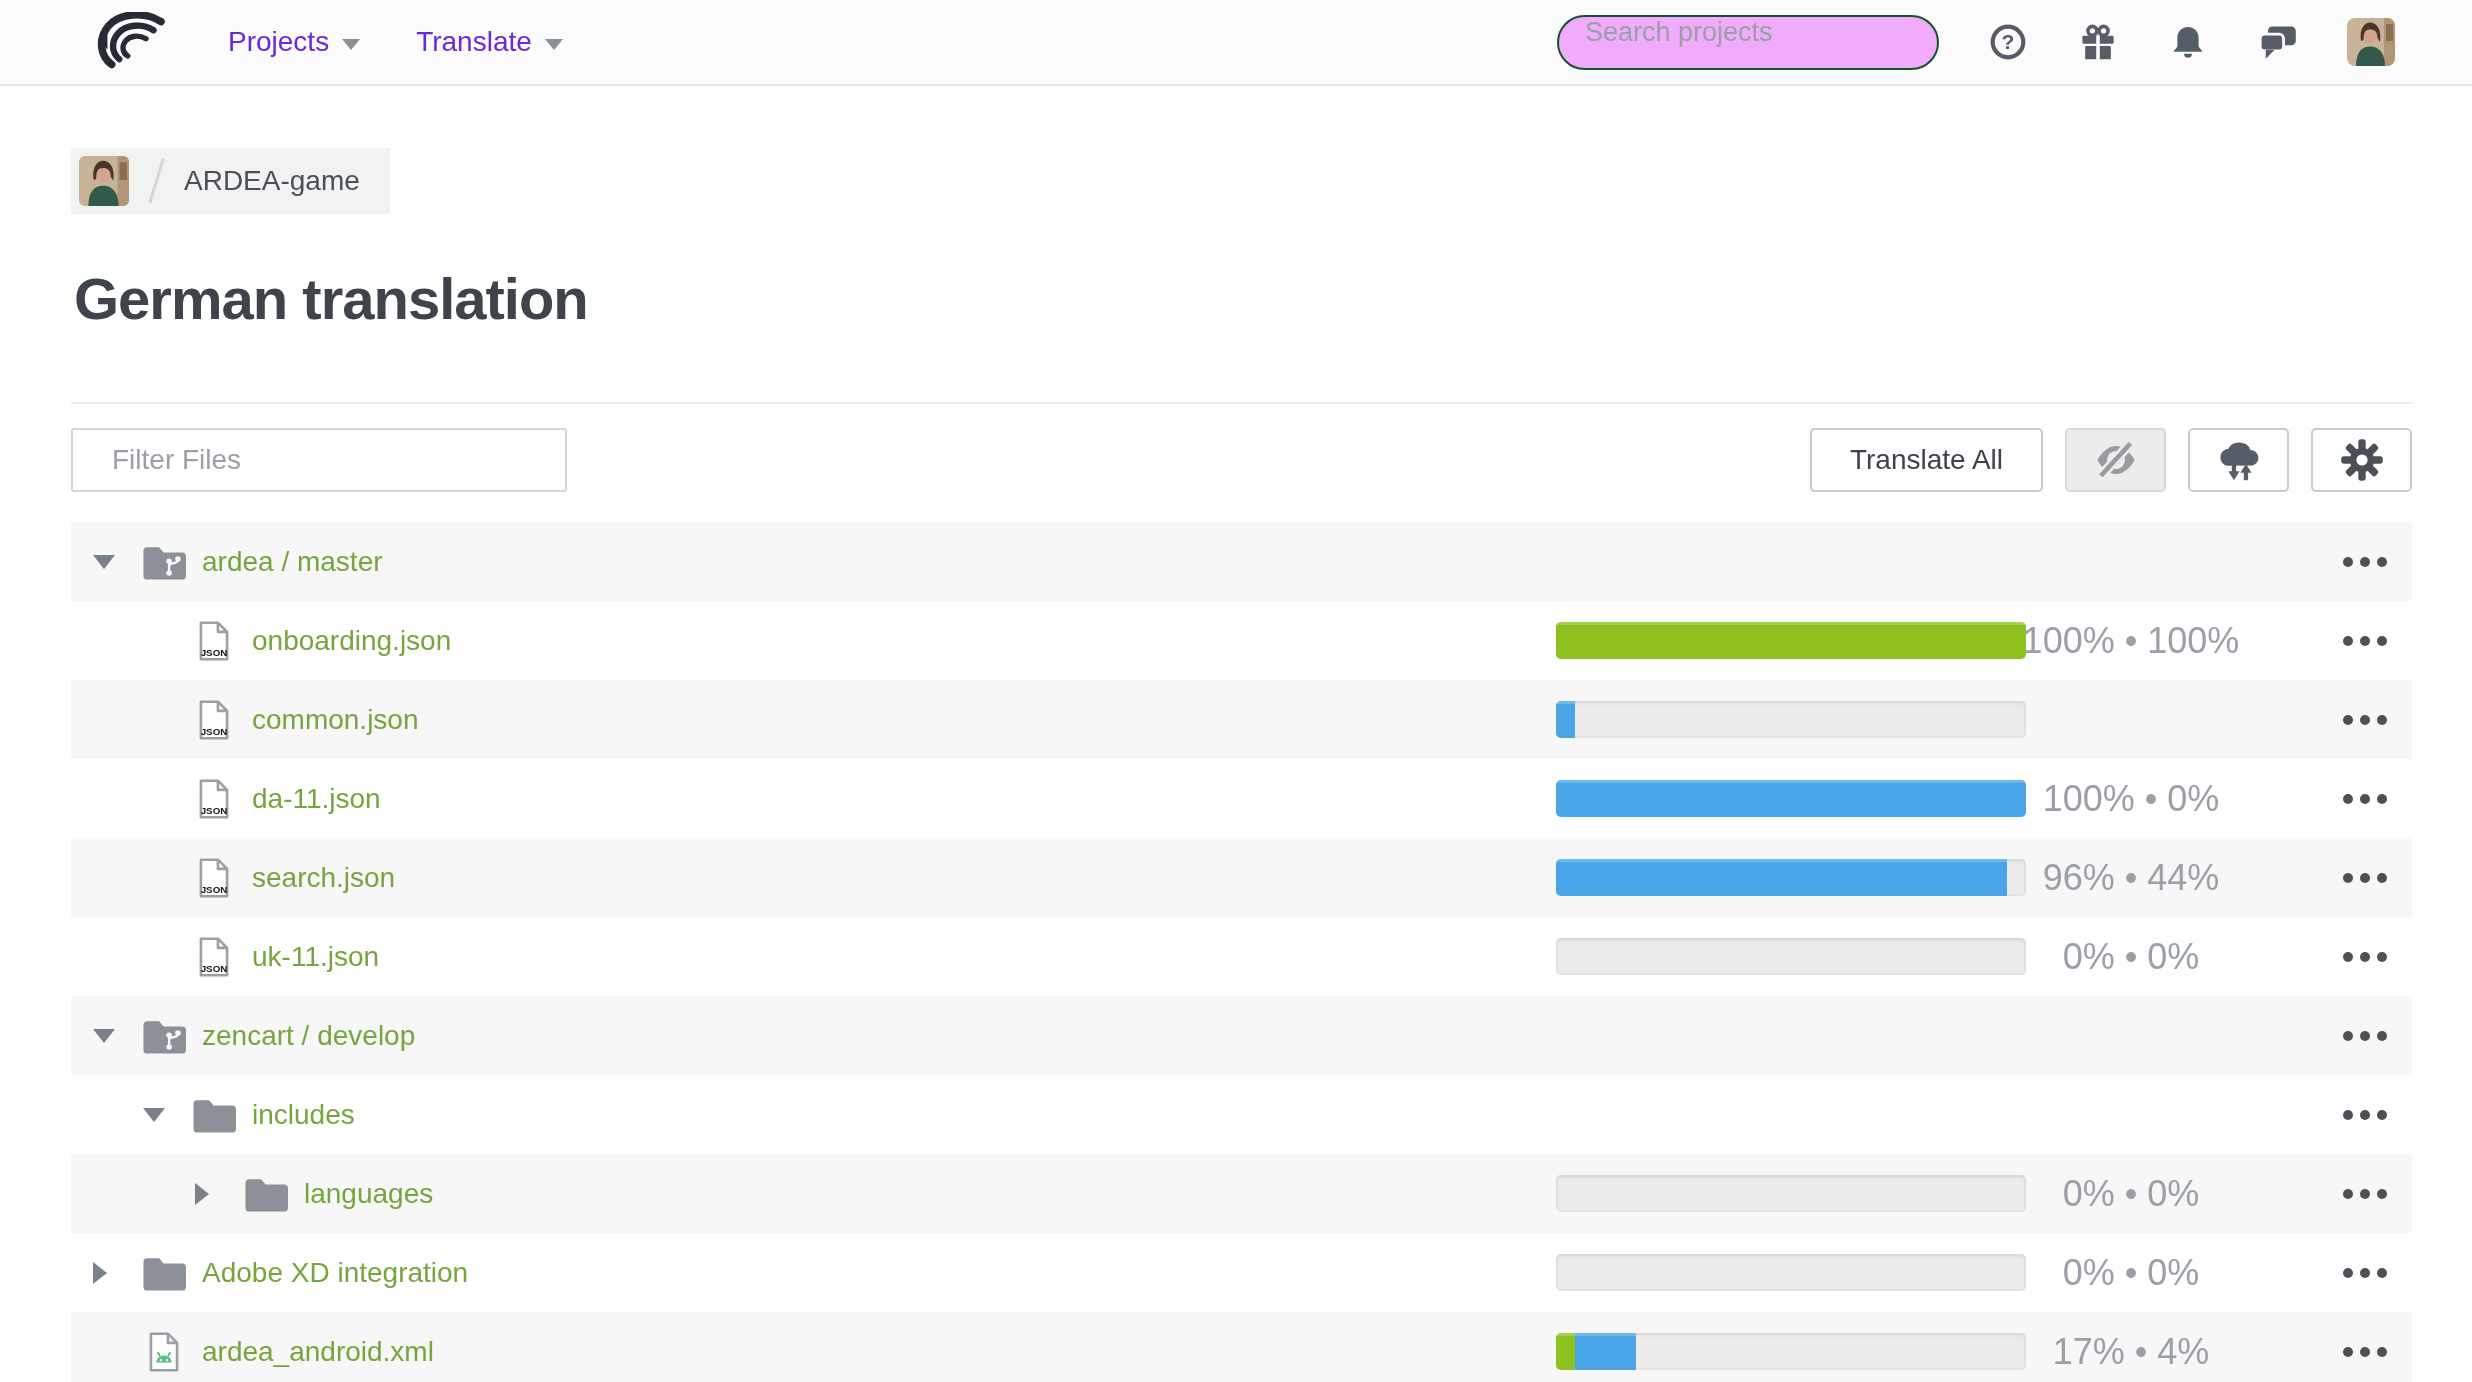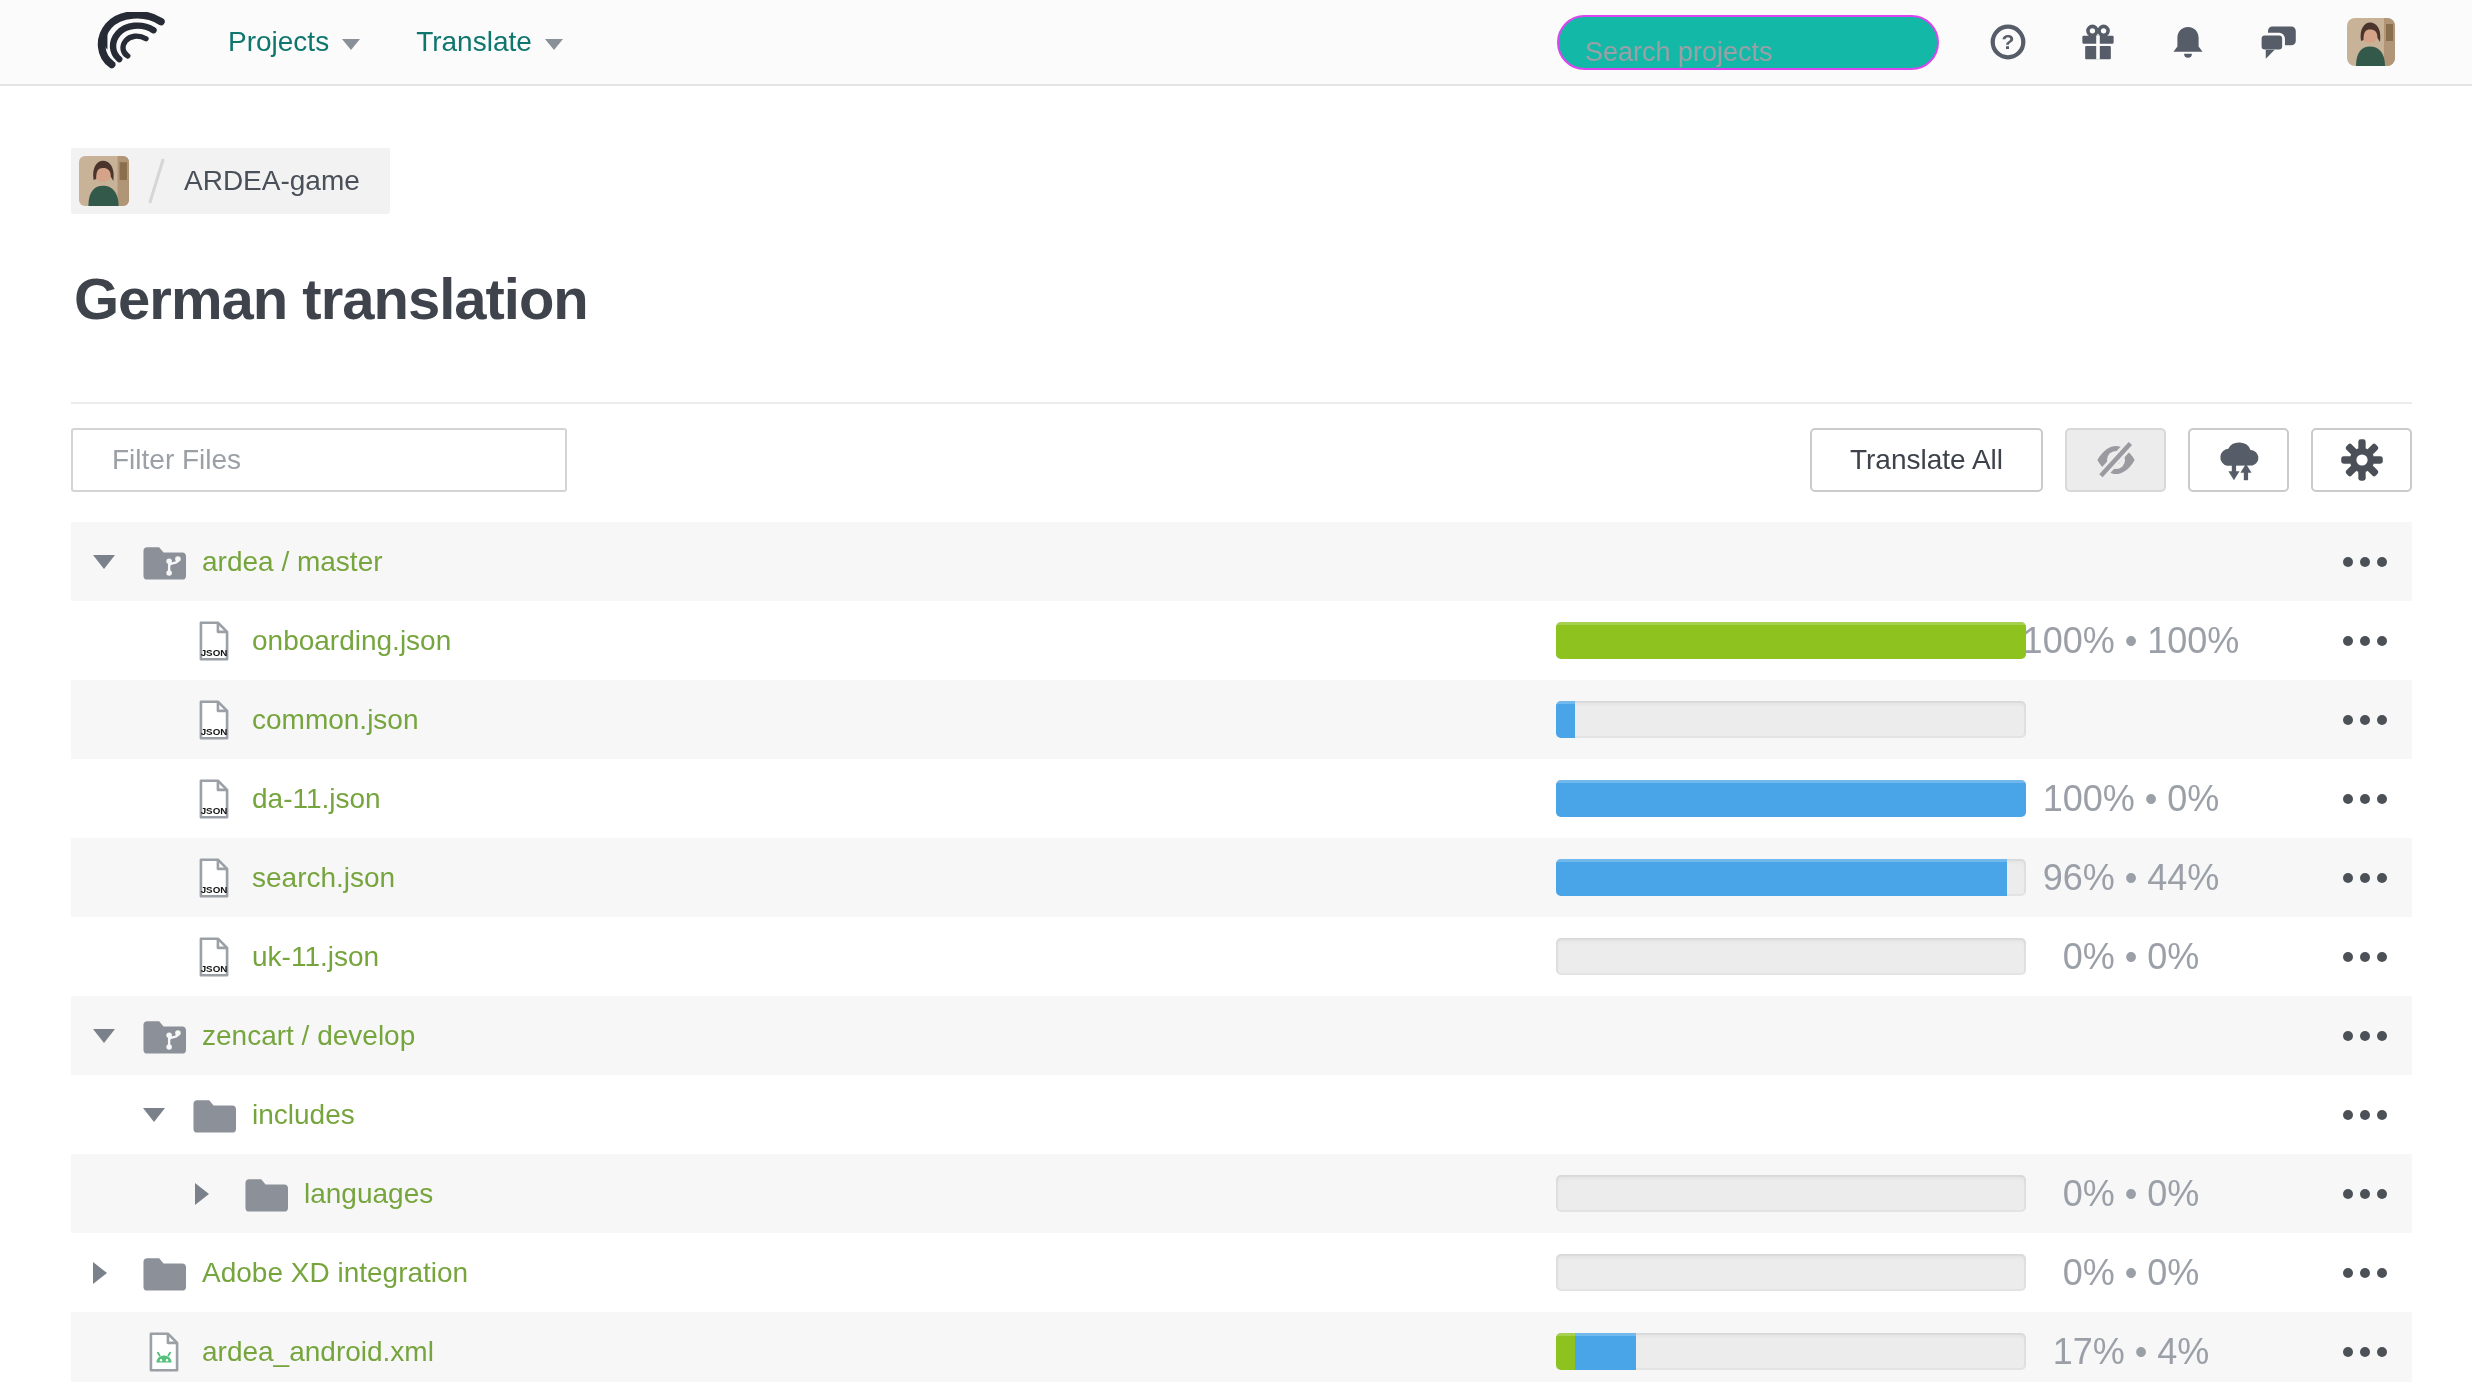--- a/index.html
+++ b/index.html
@@ -4,26 +4,26 @@
 <style>
   * { margin:0; padding:0; box-sizing:border-box; }
   html,body { width:2472px; height:1382px; overflow:hidden; background:#ffffff;
     font-family:"Liberation Sans", sans-serif; color:#3e434c; }
 
   
   .navbar { height:86px; background:#fbfbfb; border-bottom:2px solid #e4e4e4;
     display:flex; align-items:center; padding:0 77px 0 92px; }
   .logo { width:80px; height:62px; display:flex; align-items:center; cursor:pointer; }
   .nav-item { display:flex; align-items:center; gap:13px; margin-left:56px;
-    font-size:28px; color:#0f766e; cursor:pointer; }
+    font-size:28px; color:#6d28d9; cursor:pointer; }
   .caret-sm { width:0; height:0; border-left:9px solid transparent;
     border-right:9px solid transparent; border-top:11px solid #8a9098; margin-top:4px; }
   .nav-right { margin-left:auto; display:flex; align-items:center; gap:48px; }
-  .search-pill { width:382px; height:55px; border:2px solid #d946ef; border-radius:28px;
-    background:#14b8a6; display:flex; align-items:flex-end; padding:0 18px 0 26px; }
+  .search-pill { width:382px; height:55px; border:2px solid #14532d; border-radius:28px;
+    background:#f0abfc; display:flex; align-items:flex-start; padding:0 18px 0 26px; }
   .search-pill input { border:none; outline:none; flex:1; font-size:27px; color:#333; background:transparent; }
   .search-pill input::placeholder { color:#9aa0a6; }
   .nav-icon { width:42px; height:42px; display:flex; align-items:center; justify-content:center; cursor:pointer; }
   .avatar-sm { width:48px; height:48px; border-radius:8px; overflow:hidden; cursor:pointer; }
 
   
   .breadcrumb { margin:62px 0 0 71px; display:inline-flex; align-items:center; height:66px;
     background:#f2f2f2; border-radius:2px; padding:0 30px 0 8px; cursor:pointer; }
   .breadcrumb .avatar-sm { width:50px; height:50px; border-radius:6px; }
   .crumb-slash { width:3px; height:46px; background:#d6d6d6; transform:rotate(17deg); margin:0 26px; }

